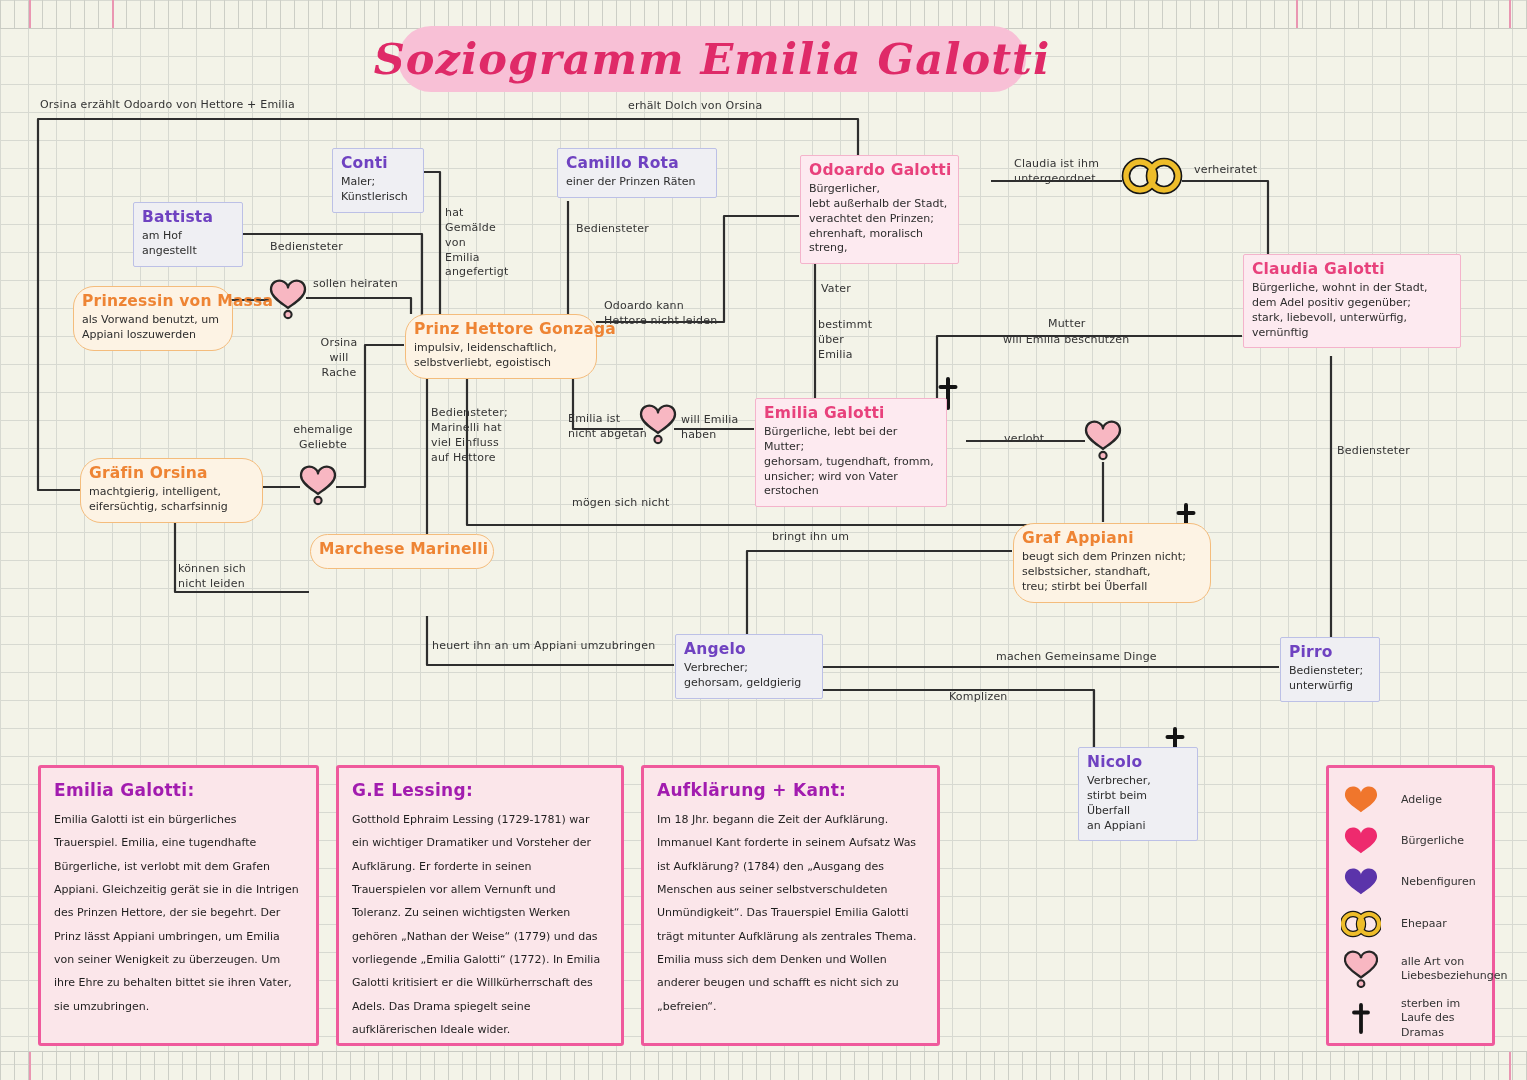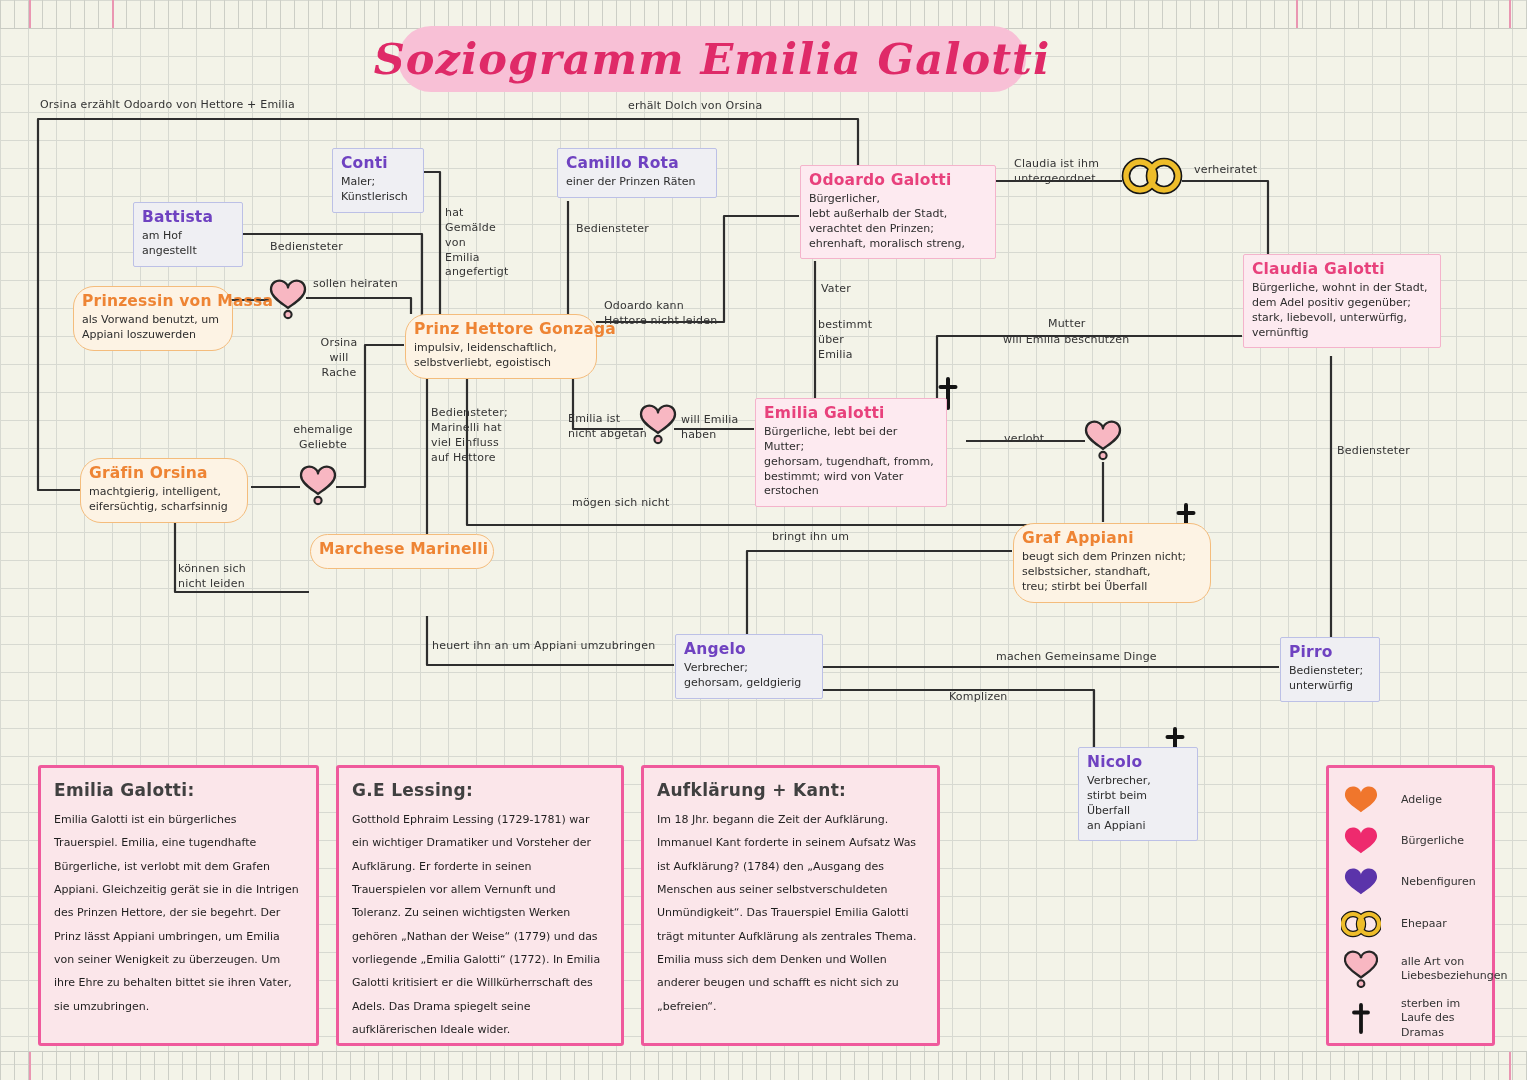--- a/index.html
+++ b/index.html
@@ -25,21 +25,21 @@
   .node .nbody{font-size:11px;line-height:1.35;color:#2d2d2d;white-space:pre-line;}
   .node.pink{background:#fdeaf0;border-color:#f4b3cb;}
   .node.pink .ntitle{color:#e8417c;}
   .node.orange{background:#fdf3e4;border-color:#f4bc7c;border-radius:21px;}
   .node.orange .ntitle{color:#ee8434;}
   .node.lav{background:#efeff3;border-color:#bcc0e6;}
   .node.lav .ntitle{color:#6f42c1;}
   .clabel{position:absolute;font-size:11px;line-height:1.35;color:#333;white-space:pre-line;letter-spacing:.2px;}
   .ibox{position:absolute;background:#fbe6ea;border:3px solid #ef5a9c;border-radius:3px;
     padding:10px 13px;box-sizing:border-box;}
-  .ibox .ihead{color:#404040;font-size:17px;font-weight:bold;margin:2px 0 8px;letter-spacing:.3px;}
+  .ibox .ihead{color:#a21caf;font-size:17px;font-weight:bold;margin:2px 0 8px;letter-spacing:.3px;}
   .ibox .itext{font-size:11px;line-height:2.12;color:#1f1f1f;}
   .legend{position:absolute;background:#fbe6ea;border:3px solid #ef5a9c;border-radius:3px;
     padding:16px 12px;box-sizing:border-box;}
   .lrow{display:flex;align-items:center;gap:20px;margin-bottom:9px;}
   .licon{width:40px;display:flex;justify-content:center;flex:0 0 40px;}
   .llabel{font-size:11px;line-height:1.3;color:#333;white-space:pre-line;}
 </style>
 </head>
 <body>
 
@@ -109,55 +109,55 @@
   <div id="stage">
       <div class="node lav" style="left: 332px; top: 148px; width: 92px;">
         <div class="ntitle">Conti</div>
         <div class="nbody">Maler;
 Künstlerisch</div>
       </div>
       <div class="node lav" style="left: 557px; top: 148px; width: 160px;">
         <div class="ntitle">Camillo Rota</div>
         <div class="nbody">einer der Prinzen Räten</div>
       </div>
-      <div class="node pink" style="left: 800px; top: 165px; width: 196px;">
+      <div class="node pink" style="left: 800px; top: 155px; width: 159px;">
         <div class="ntitle">Odoardo Galotti</div>
         <div class="nbody">Bürgerlicher,
 lebt außerhalb der Stadt,
 verachtet den Prinzen;
 ehrenhaft, moralisch streng,</div>
       </div>
       <div class="node lav" style="left: 133px; top: 202px; width: 110px;">
         <div class="ntitle">Battista</div>
         <div class="nbody">am Hof angestellt</div>
       </div>
       <div class="node orange" style="left: 73px; top: 286px; width: 160px;">
         <div class="ntitle">Prinzessin von Massa</div>
         <div class="nbody">als Vorwand benutzt, um
 Appiani loszuwerden</div>
       </div>
       <div class="node orange" style="left: 405px; top: 314px; width: 192px;">
         <div class="ntitle">Prinz Hettore Gonzaga</div>
         <div class="nbody">impulsiv, leidenschaftlich,
 selbstverliebt, egoistisch</div>
       </div>
-      <div class="node pink" style="left: 1243px; top: 254px; width: 198px;">
+      <div class="node pink" style="left: 1243px; top: 254px; width: 218px;">
         <div class="ntitle">Claudia Galotti</div>
         <div class="nbody">Bürgerliche, wohnt in der Stadt,
 dem Adel positiv gegenüber;
 stark, liebevoll, unterwürfig,
 vernünftig</div>
       </div>
       <div class="node pink" style="left: 755px; top: 398px; width: 192px;">
         <div class="ntitle">Emilia Galotti</div>
         <div class="nbody">Bürgerliche, lebt bei der Mutter;
 gehorsam, tugendhaft, fromm,
-bestimmt; wird von Vater erstochen</div>
-      </div>
-      <div class="node orange" style="left: 80px; top: 458px; width: 168px;">
+unsicher; wird von Vater erstochen</div>
+      </div>
+      <div class="node orange" style="left: 80px; top: 458px; width: 183px;">
         <div class="ntitle">Gräfin Orsina</div>
         <div class="nbody">machtgierig, intelligent,
 eifersüchtig, scharfsinnig</div>
       </div>
       <div class="node orange" style="left: 310px; top: 534px; width: 184px;">
         <div class="ntitle">Marchese Marinelli</div>
       </div>
       <div class="node orange" style="left: 1013px; top: 523px; width: 198px;">
         <div class="ntitle">Graf Appiani</div>
         <div class="nbody">beugt sich dem Prinzen nicht;

